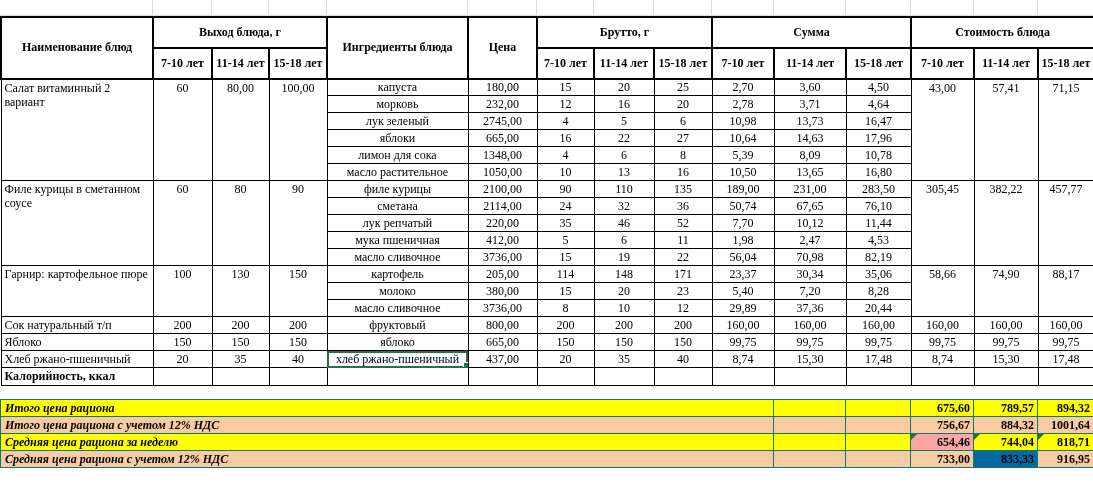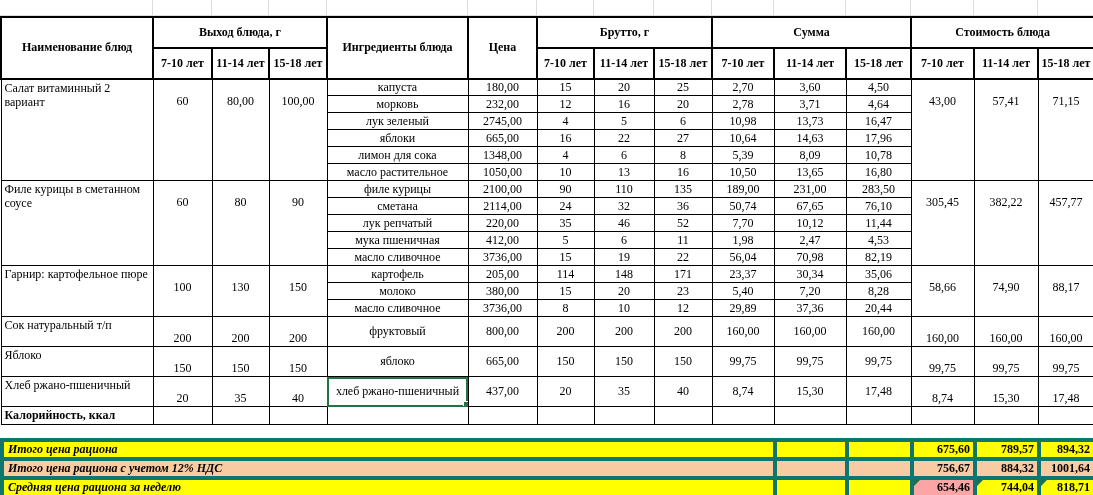--- a/index.html
+++ b/index.html
@@ -18,35 +18,35 @@
   
   .main th {
     border:2px solid #000; font-weight:bold; text-align:center; vertical-align:middle;
     padding:1px 2px; font-size:12px; overflow:hidden;
   }
   .main thead tr { height:31px; }
   .main td { border:1px solid #000; height:17px; padding:0 3px; overflow:hidden; white-space:nowrap; }
   td.dish { text-align:left; vertical-align:top; white-space:normal; line-height:1.2; padding-top:1px; }
   td.ing  { text-align:center; }
   td.num  { text-align:center; }
-  td.top  { vertical-align:top; padding-top:14px; }
+  td.top  { vertical-align:top; padding-top:1px; }
   tr.cal-row { height:18px;margin-top:12px; }
   td.cal { font-weight:bold; text-align:left; }
 
   
   .selected { outline:2px solid var(--sel,#217346); outline-offset:-2px; position:relative; }
   .selected::after {
     content:""; position:absolute; right:-3px; bottom:-3px; width:6px; height:6px;
     background:var(--sel,#217346); border:1px solid #fff; z-index:3;
   }
 
   .spacer { height:13px; }
 
   
-  .summary td { border:4px solid #0f766e; height:17px; font-size:12px; overflow:hidden; white-space:nowrap; }
+  .summary td { border:1px solid #0f766e; height:17px; font-size:12px; overflow:hidden; white-space:nowrap; }
   .summary tr { height:17px; }
   .summary .lab { font-weight:bold; font-style:italic; text-align:left; padding:0 4px; }
   .summary .val { font-weight:bold; text-align:right; padding:0 3px; position:relative; }
   .err::before {
     content:""; position:absolute; top:0; left:0; width:0; height:0;
     border-top:6px solid #1e7145; border-right:6px solid transparent;
   }
 </style>
 </head>
 <body>

